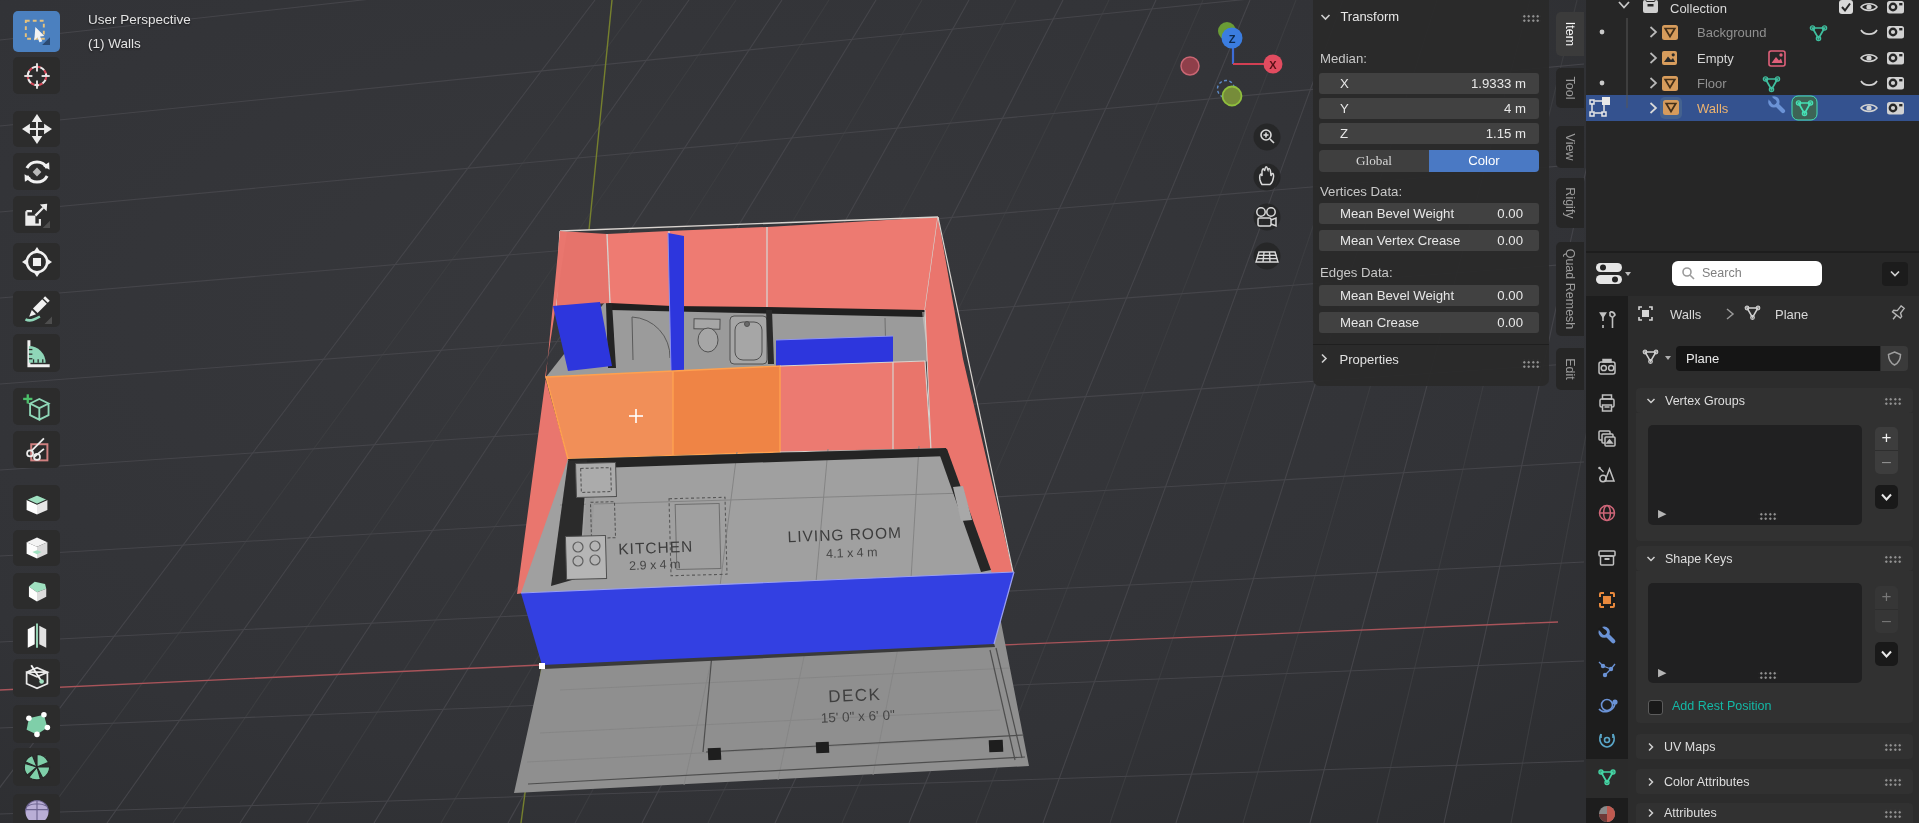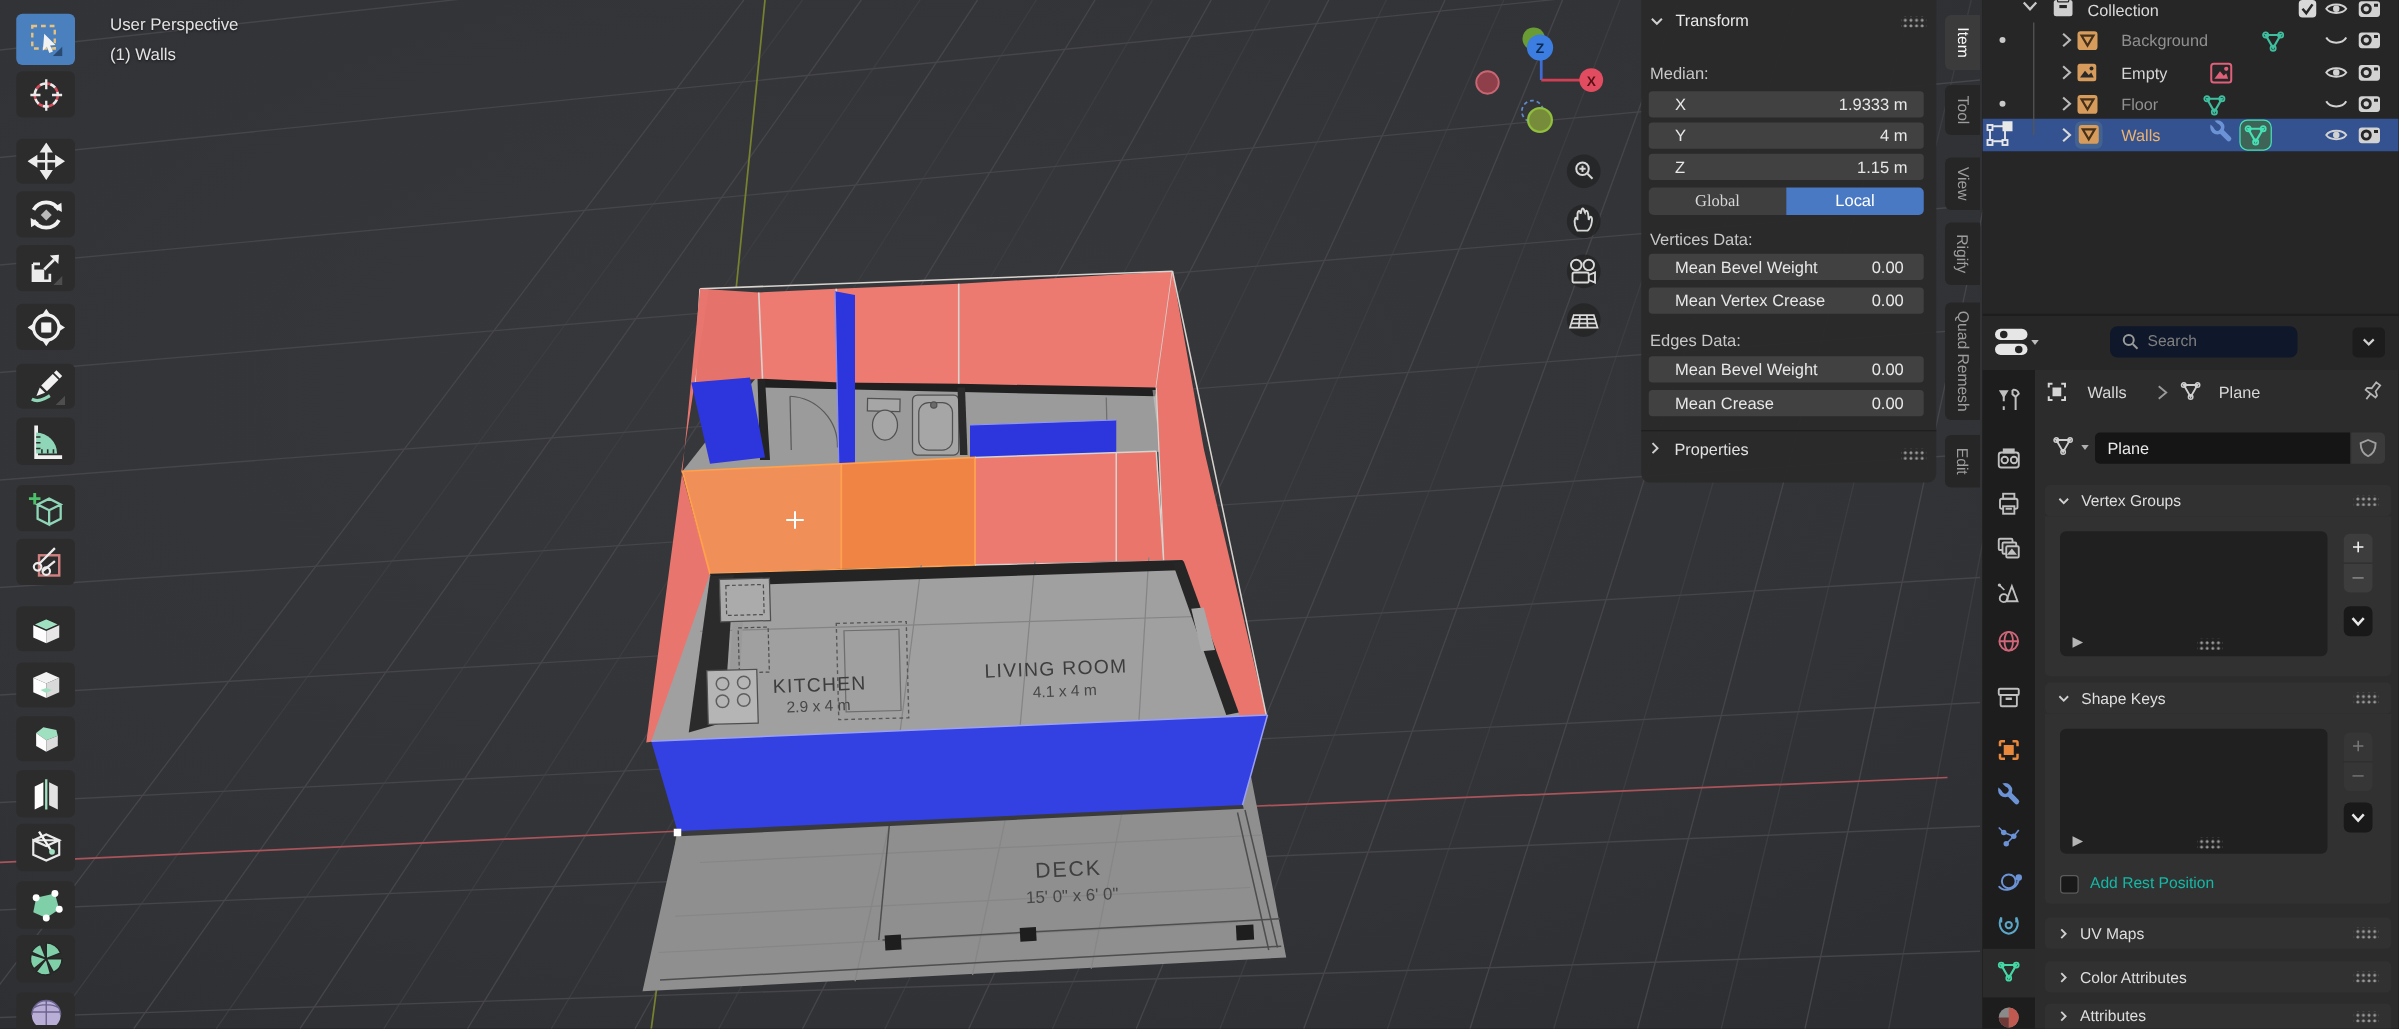--- a/index.html
+++ b/index.html
@@ -446,21 +446,21 @@
       </div>
   <div class="nrow" style="top:98px;">
         <span style="position:absolute;left:21px;">Y</span>
         <span style="position:absolute;right:13px;">4 m</span>
       </div>
   <div class="nrow" style="top:123px;">
         <span style="position:absolute;left:21px;">Z</span>
         <span style="position:absolute;right:13px;">1.15 m</span>
       </div>
   <div class="abs" style="left:6px;top:150px;width:110px;height:22px;background:#3f3f3f;border-radius:4px 0 0 4px;text-align:center;line-height:22px;color:#d7d7d7;font-family:Liberation Serif, serif;">Global</div>
-  <div class="abs" style="left:116px;top:150px;width:110px;height:22px;background:#4a79c4;border-radius:0 4px 4px 0;text-align:center;line-height:22px;color:#fff;">Local</div>
+  <div class="abs" style="left:116px;top:150px;width:110px;height:22px;background:#4a79c4;border-radius:0 4px 4px 0;text-align:center;line-height:22px;color:#fff;">Color</div>
   <div class="nlab" style="top:184px;">Vertices Data:</div>
   <div class="nrow" style="top:203px;">
         <span style="position:absolute;left:21px;">Mean Bevel Weight</span>
         <span style="position:absolute;right:16px;">0.00</span>
       </div>
   <div class="nrow" style="top:230px;">
         <span style="position:absolute;left:21px;">Mean Vertex Crease</span>
         <span style="position:absolute;right:16px;">0.00</span>
       </div>
   <div class="nlab" style="top:265px;">Edges Data:</div>
@@ -647,21 +647,21 @@
   <div class="abs" style="left:0;top:0;width:333px;height:43px;background:#272727;"></div>
   <div id="ptabs" style="top:43px;height:527px;"></div>
 
   <svg class="abs" style="left:10px;top:8px;" width="36" height="26" viewBox="0 0 36 26">
     <rect x="0" y="2" width="26" height="9" rx="4.5" fill="#e6e6e6"></rect>
         <circle cx="7" cy="6.5" r="3" fill="#242424"></circle>
     <rect x="0" y="14" width="26" height="9" rx="4.5" fill="#e6e6e6"></rect>
         <circle cx="19" cy="18.5" r="3" fill="#242424"></circle>
     <path d="M29 11 L35 11 L32 15 Z" fill="#bdbdbd"></path>
   </svg>
-  <div class="abs" style="left:102px;top:8px;width:150px;height:25px;background:#0f172a;border-radius:6px;color:#7f7f7f;font-size:12.5px;line-height:25px;">
+  <div class="abs" style="left:86px;top:8px;width:150px;height:25px;background:#ffffff;border-radius:6px;color:#7f7f7f;font-size:12.5px;line-height:25px;">
     <svg class="abs" style="left:9px;top:5px;" width="15" height="15" viewBox="0 0 15 15">
           <circle cx="6" cy="6" r="4" fill="none" stroke="#9a9a9a" stroke-width="1.6"></circle>
           <line x1="9.2" y1="9.2" x2="13" y2="13" stroke="#9a9a9a" stroke-width="1.6"></line>
         </svg>
     <span style="margin-left:30px;">Search</span>
   </div>
   <div class="abs" style="left:296px;top:9px;width:26px;height:24px;background:#1c1c1c;border-radius:4px;">
         <svg style="position:absolute;left:7px;top:8px;" width="12" height="8" viewBox="0 0 12 8">
           <path d="M2 1.5 L6 5.5 L10 1.5" stroke="#cfcfcf" stroke-width="1.7" fill="none"></path>
         </svg>

